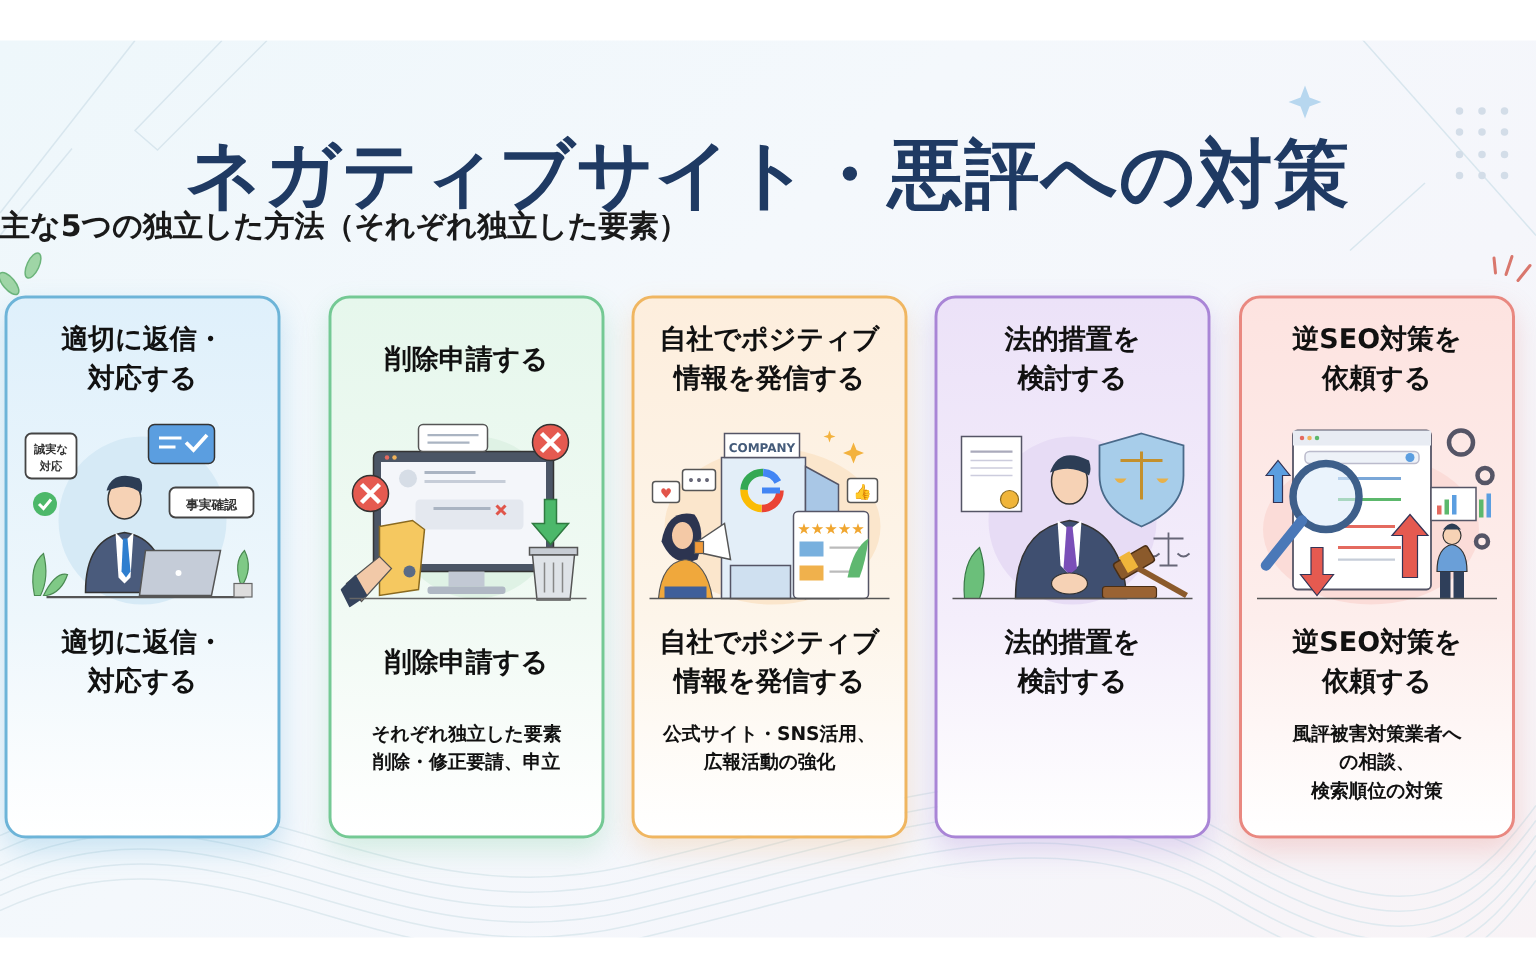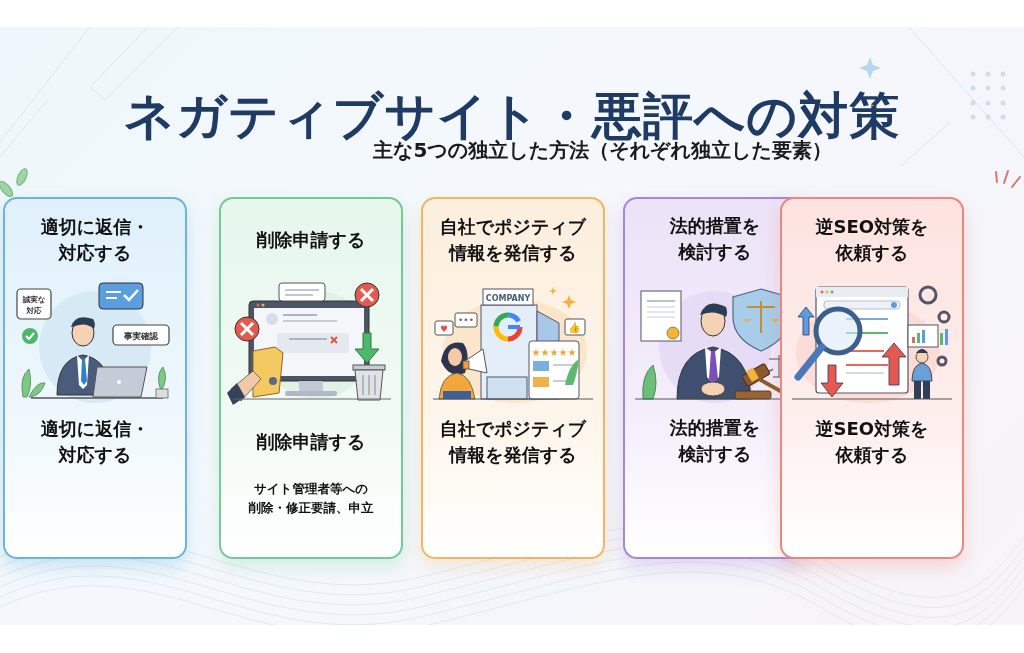--- a/index.html
+++ b/index.html
@@ -9,21 +9,21 @@
     position: absolute; left: 0; top: 27px; width: 1024px; height: 598px;
     background: linear-gradient(135deg, #eef7fb 0%, #f4f8fc 40%, #f5f6fb 70%, #f8f3f6 100%);
     overflow: hidden;
   }
   .deco-lines { position: absolute; left: 0; top: 0; width: 1024px; height: 598px; }
   .title {
     position: absolute; left: 0; width: 1024px; top: 56px; text-align: center;
     font-weight: bold; font-size: 50px; letter-spacing: 1px;
   }
   .subtitle {
-    position: absolute; left: 0; width: 832px; top: 110px; text-align: right;
+    position: absolute; left: 0; width: 832px; top: 110px; text-align: left;
     font-weight: bold; font-size: 20px; color: #1a1a1a;
   }
   .card {
     position: absolute; top: 170px; width: 184px; height: 362px;
     border: 2px solid; border-radius: 14px; text-align: center; color: #111;
   }
   .card-title-top {
     position: absolute; left: 6px; right: 6px; top: 12px; font-weight: bold; font-size: 18px;
     line-height: 26px; display: flex; align-items: center; justify-content: center; height: 58px;
     white-space: pre-line;
@@ -34,22 +34,22 @@
     line-height: 26px; height: 58px; display: flex; align-items: center; justify-content: center;
     white-space: pre-line;
   }
   .card-desc {
     position: absolute; left: 4px; right: 4px; top: 280px; font-weight: bold; font-size: 12.5px;
     line-height: 19px; white-space: pre-line;
   }
   .c1 { left: 3px; border-color: #6db4d8; background: linear-gradient(180deg, #dff0fb 0%, #eef7fc 60%, #ffffff 100%); box-shadow: 0 8px 18px rgba(80,170,220,0.25); }
   .c2 { left: 219px; border-color: #74c994; background: linear-gradient(180deg, #e6f7ec 0%, #f1faf4 60%, #ffffff 100%); box-shadow: 0 8px 18px rgba(100,200,140,0.22); }
   .c3 { left: 421px; border-color: #f0b661; background: linear-gradient(180deg, #fdeedd 0%, #fdf5ea 60%, #ffffff 100%); box-shadow: 0 8px 18px rgba(240,170,90,0.22); }
-  .c4 { left: 623px; border-color: #a985d6; background: linear-gradient(180deg, #ece2f8 0%, #f4eefb 60%, #ffffff 100%); box-shadow: 0 8px 18px rgba(160,120,210,0.25); font-family: Liberation Mono, monospace; }
-  .c5 { left: 780px; border-color: #e98880; background: linear-gradient(180deg, #fde3e0 0%, #fdeeec 60%, #ffffff 100%); box-shadow: 0 8px 18px rgba(230,120,110,0.25); }
+  .c4 { left: 623px; border-color: #a985d6; background: linear-gradient(180deg, #ece2f8 0%, #f4eefb 60%, #ffffff 100%); box-shadow: 0 8px 18px rgba(160,120,210,0.25); }
+  .c5 { left: 826px; border-color: #e98880; background: linear-gradient(180deg, #fde3e0 0%, #fdeeec 60%, #ffffff 100%); box-shadow: 0 8px 18px rgba(230,120,110,0.25); }
 </style>
 </head>
 <body>
 
 <div class="canvas">
   <svg class="deco-lines" viewBox="0 0 1024 598">
     <g stroke="#d8e6ee" stroke-width="1" fill="none">
       <line x1="90" y1="0" x2="0" y2="115"></line>
       <line x1="48" y1="72" x2="0" y2="130"></line>
       <polyline points="148,0 90,60 105,73 178,0"></polyline>
@@ -186,21 +186,21 @@
 
       <g>
         <path d="M26,70 l22,-4 l8,6 l-4,40 l-26,4z" fill="#f5c860" stroke="#8a6a20" stroke-width="1"></path>
         <circle cx="46" cy="100" r="4" fill="#5a6b86"></circle>
       </g>
       <path d="M4,108 l22,-18 l8,8 l-20,22z" fill="#f2c9a8" stroke="#555" stroke-width="0.8"></path>
       <path d="M0,112 l10,-10 l8,14 l-12,8z" fill="#34435c"></path>
       <line x1="6" y1="118" x2="164" y2="118" stroke="#666" stroke-width="1"></line>
     </svg>
     <div class="card-title-bottom">削除申請する</div>
-    <div class="card-desc">サイト管理者等への
+    <div class="card-desc">それぞれ独立した要素
 削除・修正要請、申立</div>
   </div>
 
   <div class="card c3">
     <div class="card-title-top">自社でポジティブ
 情報を発信する</div>
     <svg class="illus" viewBox="0 0 168 124">
       <ellipse cx="86" cy="70" rx="72" ry="52" fill="#fbe6cc"></ellipse>
 
       <rect x="52" y="24" width="56" height="94" fill="#e3eef8" stroke="#556" stroke-width="1"></rect>
@@ -247,20 +247,22 @@
 
       <g>
         <path d="M36,80 l18,-12 l4,24 l-18,-4z" fill="#fff" stroke="#555" stroke-width="1"></path>
         <rect x="34" y="80" width="6" height="8" fill="#f09a3a" stroke="#555" stroke-width="0.8"></rect>
       </g>
       <path d="M136,104 q4,-20 14,-26 q-2,16 -6,26z" fill="#5fb870"></path>
       <line x1="4" y1="118" x2="164" y2="118" stroke="#555" stroke-width="1"></line>
     </svg>
     <div class="card-title-bottom">自社でポジティブ
 情報を発信する</div>
+    <div class="card-desc">公式サイト・SNS活用、
+広報活動の強化</div>
   </div>
 
   <div class="card c4">
     <div class="card-title-top">法的措置を
 検討する</div>
     <svg class="illus" viewBox="0 0 168 124">
       <circle cx="84" cy="66" r="56" fill="#e7dcf5"></circle>
 
       <g>
         <rect x="10" y="10" width="40" height="50" fill="#fff" stroke="#556" stroke-width="1"></rect>
@@ -349,14 +351,17 @@
 
       <circle cx="134" cy="76" r="6" fill="#f6d2b5" stroke="#333" stroke-width="0.8"></circle>
       <path d="M128,72 q6,-8 12,0z" fill="#2c3d55"></path>
       <path d="M124,100 q0,-16 10,-18 q10,2 10,18z" fill="#6a9fd8" stroke="#333" stroke-width="0.8"></path>
       <rect x="126" y="100" width="7" height="18" fill="#2f3f5a"></rect>
         <rect x="135" y="100" width="7" height="18" fill="#2f3f5a"></rect>
       <line x1="4" y1="118" x2="164" y2="118" stroke="#555" stroke-width="1"></line>
     </svg>
     <div class="card-title-bottom">逆SEO対策を
 依頼する</div>
+    <div class="card-desc">風評被害対策業者へ
+の相談、
+検索順位の対策</div>
   </div>
 </div>
 
 </body></html>

